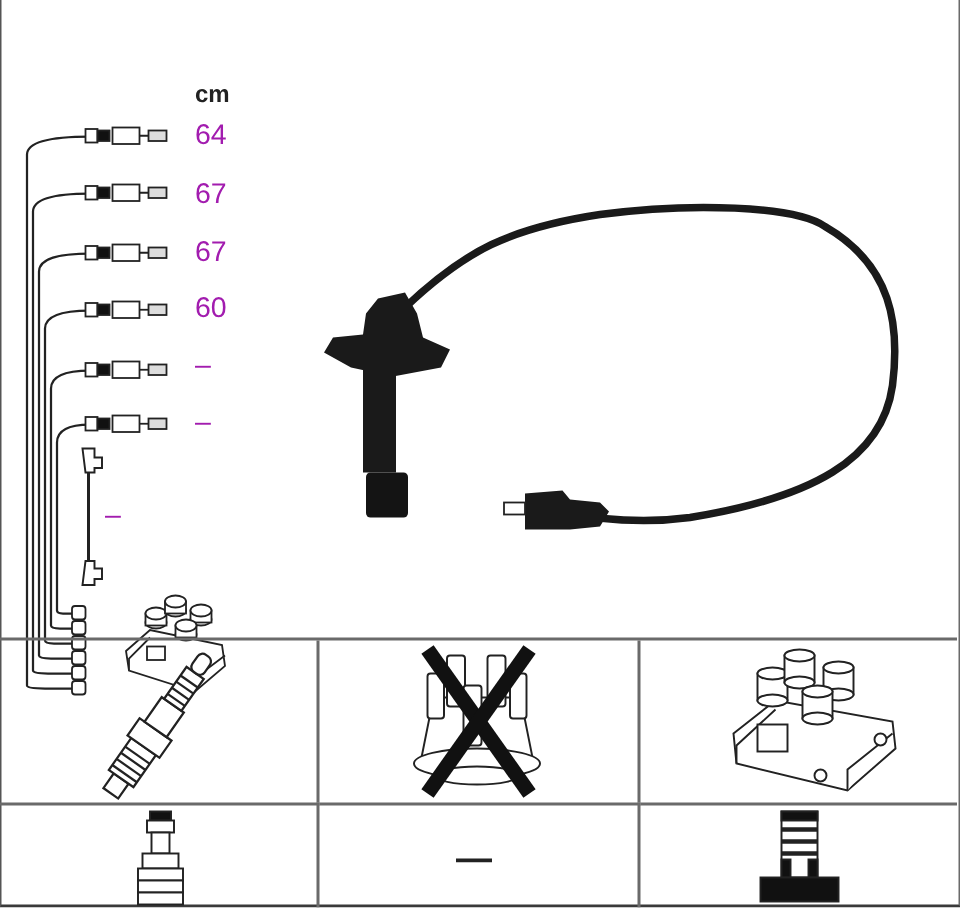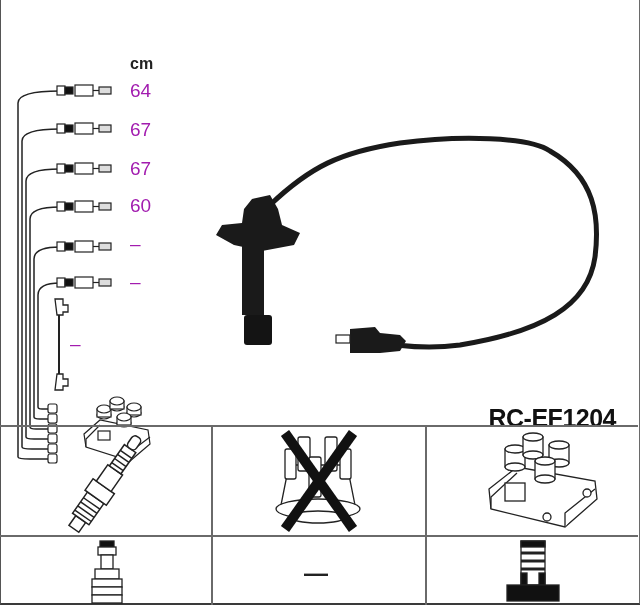--- a/index.html
+++ b/index.html
@@ -131,21 +131,20 @@
     <path d="M70 78 C110 40 140 25 200 16 C260 8 330 10 350 24 C395 50 400 90 395 130 C388 180 340 205 260 218 C230 222 200 220 170 213" fill="none" stroke="#1a1a1a" stroke-width="5"></path>
 
     <path d="M52 72 L70 68 L78 82 L82 98 L100 106 L94 118 L62 124 L34 118 L16 108 L22 98 L42 96 L44 82 Z" fill="#1a1a1a"></path>
     <rect x="42" y="118" width="22" height="70" fill="#1a1a1a"></rect>
     <rect x="44" y="188" width="28" height="30" rx="3" fill="#141414"></rect>
 
     <path d="M150 202 L175 200 L180 206 L200 208 L206 214 L200 224 L180 226 L150 226 Z" fill="#1a1a1a"></path>
     <rect x="136" y="208" width="14" height="8" fill="#fff" stroke="#222" stroke-width="1.2"></rect>
   </svg>
 
-  <div class="title">RC-EF1204</div>
 </div>
 
 <div class="grid">
 
   <div class="cell" style="left:0;top:0;width:213px;height:108px">
     <svg width="211" height="108">
       <g transform="translate(106,56) rotate(-55)" stroke="#222" stroke-width="1.5" fill="#fff">
         <rect x="-56" y="-6" width="12" height="12"></rect>
         <rect x="-44" y="-10" width="26" height="20"></rect>
         <line x1="-40" y1="-10" x2="-40" y2="10"></line>

